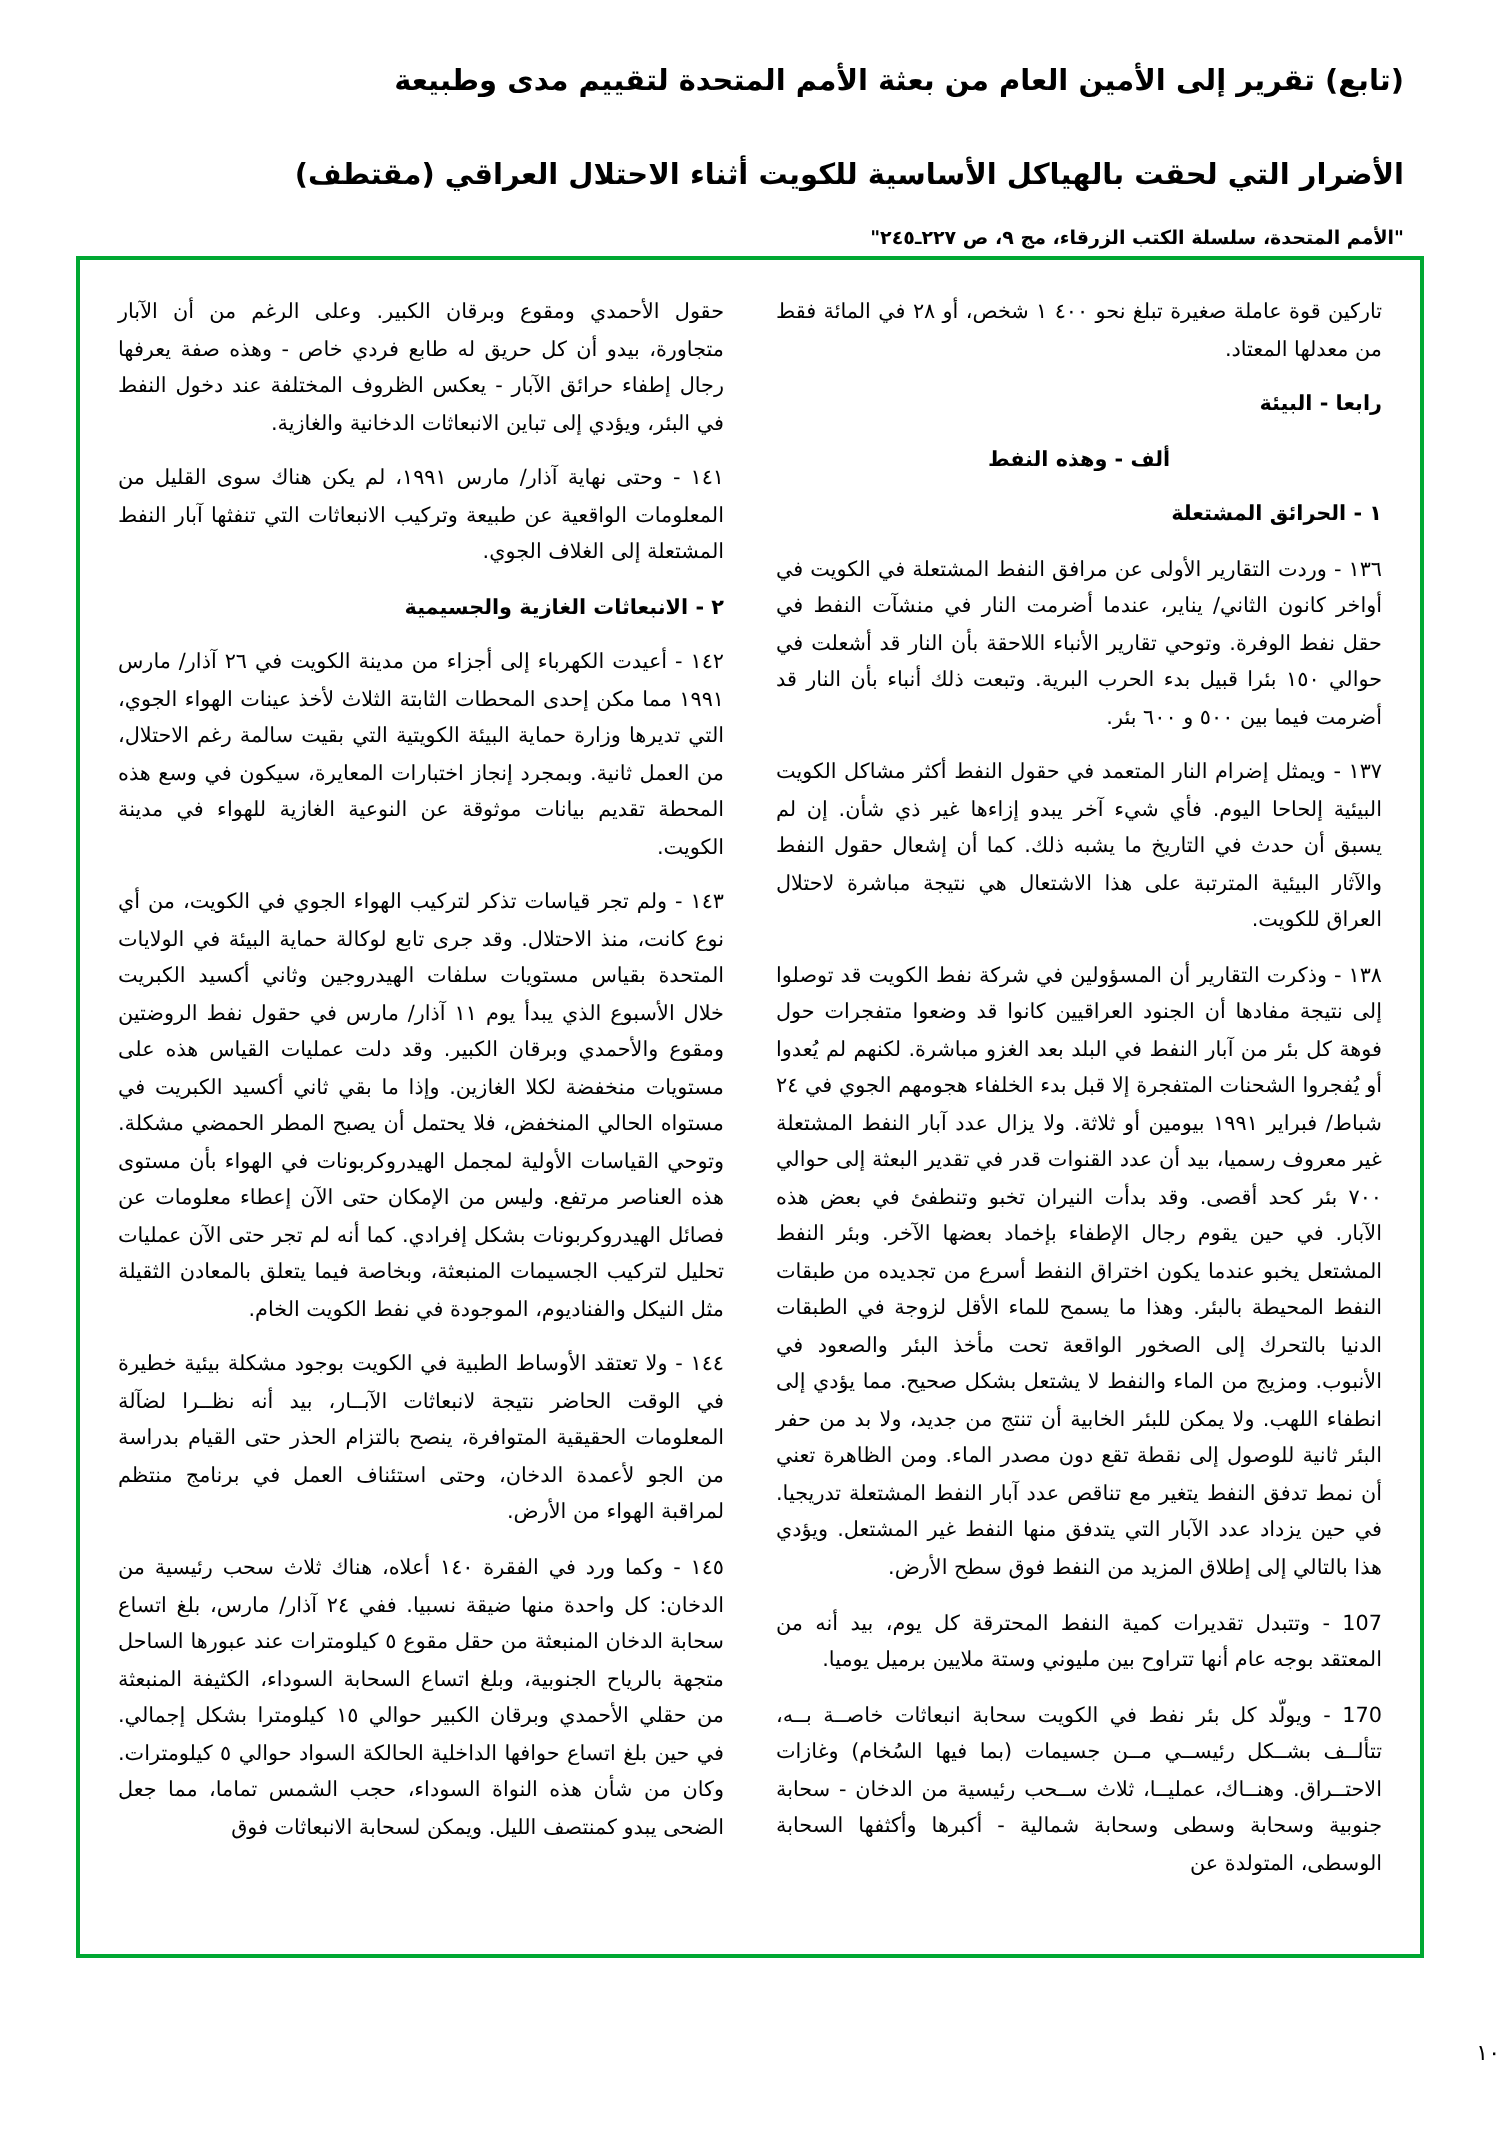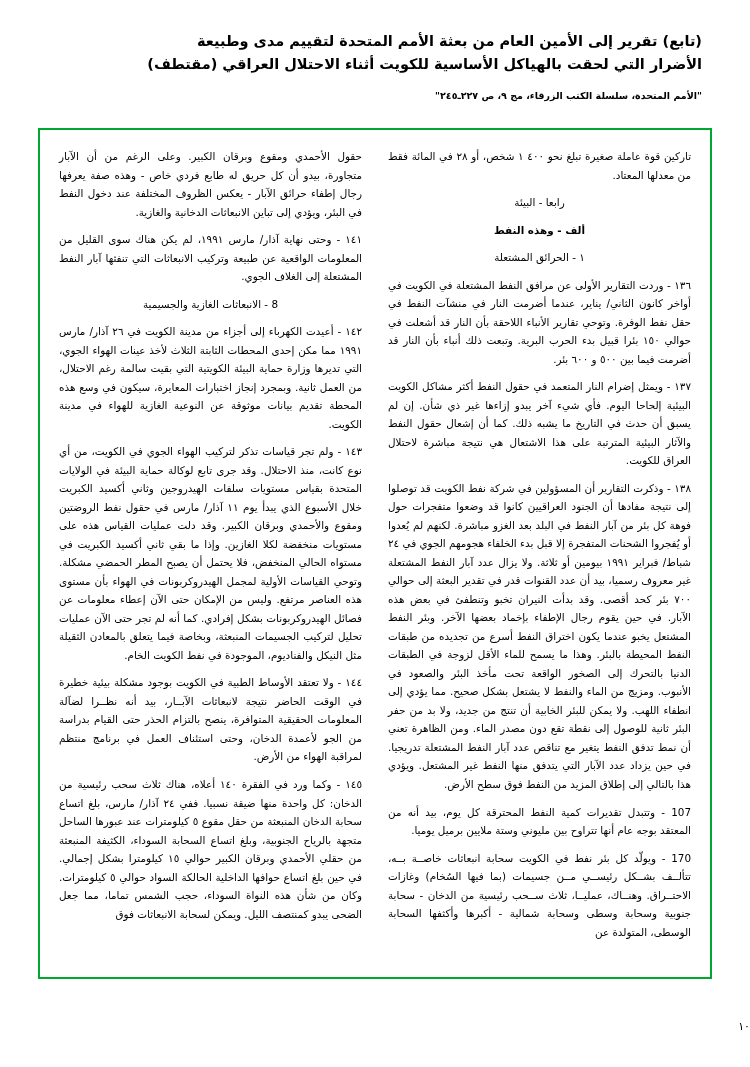--- a/index.html
+++ b/index.html
@@ -19,21 +19,21 @@
   .header{
     padding:30px 48px 0 48px;
   }
   .header h1{
     font-size:14.5px;
     font-weight:bold;
     margin:0 0 14px 0;
     line-height:1.6;
     letter-spacing:0;
   }
-  .header h1 .line2{display:block;margin-top:0;}
+  .header h1 .line2{display:block;margin-top:24px;}
   .header .source{
     font-size:9.5px;
     font-weight:bold;
     margin:6px 0 0 0;
   }
   .frame{
     position:absolute;
     left:38px;right:38px;
     top:128px;
     bottom:88px;
@@ -61,22 +61,22 @@
   .col.left{padding-right:13px;}
   .col p{
     margin:0 0 9px 0;
   }
   .col p.subheading{
     font-weight:bold;
     text-align:center;
     margin:9px 0 8px 0;
   }
   .col p.sec{
-    font-weight:normal;
-    text-align:center;
+    font-weight:bold;
+    text-align:right;
     margin:9px 0 9px 0;
   }
   .pagenum{
     position:absolute;
     bottom:34px;
     left:0;right:0;
     text-align:right;
     font-size:11px;
   }
 </style>
@@ -104,21 +104,21 @@
         <p class="body">١٣٦ - وردت التقارير الأولى عن مرافق النفط المشتعلة في الكويت في أواخر كانون الثاني/ يناير، عندما أضرمت النار في منشآت النفط في حقل نفط الوفرة. وتوحي تقارير الأنباء اللاحقة بأن النار قد أشعلت في حوالي ١٥٠ بئرا قبيل بدء الحرب البرية. وتبعت ذلك أنباء بأن النار قد أضرمت فيما بين ٥٠٠ و ٦٠٠ بئر.</p>
         <p class="body">١٣٧ - ويمثل إضرام النار المتعمد في حقول النفط أكثر مشاكل الكويت البيئية إلحاحا اليوم. فأي شيء آخر يبدو إزاءها غير ذي شأن. إن لم يسبق أن حدث في التاريخ ما يشبه ذلك. كما أن إشعال حقول النفط والآثار البيئية المترتبة على هذا الاشتعال هي نتيجة مباشرة لاحتلال العراق للكويت.</p>
         <p class="body">١٣٨ - وذكرت التقارير أن المسؤولين في شركة نفط الكويت قد توصلوا إلى نتيجة مفادها أن الجنود العراقيين كانوا قد وضعوا متفجرات حول فوهة كل بئر من آبار النفط في البلد بعد الغزو مباشرة. لكنهم لم يُعدوا أو يُفجروا الشحنات المتفجرة إلا قبل بدء الخلفاء هجومهم الجوي في ٢٤ شباط/ فبراير ١٩٩١ بيومين أو ثلاثة. ولا يزال عدد آبار النفط المشتعلة غير معروف رسميا، بيد أن عدد القنوات قدر في تقدير البعثة إلى حوالي ٧٠٠ بئر كحد أقصى. وقد بدأت النيران تخبو وتنطفئ في بعض هذه الآبار. في حين يقوم رجال الإطفاء بإخماد بعضها الآخر. وبئر النفط المشتعل يخبو عندما يكون اختراق النفط أسرع من تجديده من طبقات النفط المحيطة بالبئر. وهذا ما يسمح للماء الأقل لزوجة في الطبقات الدنيا بالتحرك إلى الصخور الواقعة تحت مأخذ البئر والصعود في الأنبوب. ومزيج من الماء والنفط لا يشتعل بشكل صحيح. مما يؤدي إلى انطفاء اللهب. ولا يمكن للبئر الخابية أن تنتج من جديد، ولا بد من حفر البئر ثانية للوصول إلى نقطة تقع دون مصدر الماء. ومن الظاهرة تعني أن نمط تدفق النفط يتغير مع تناقص عدد آبار النفط المشتعلة تدريجيا. في حين يزداد عدد الآبار التي يتدفق منها النفط غير المشتعل. ويؤدي هذا بالتالي إلى إطلاق المزيد من النفط فوق سطح الأرض.</p>
         <p class="body">107 - وتتبدل تقديرات كمية النفط المحترقة كل يوم، بيد أنه من المعتقد بوجه عام أنها تتراوح بين مليوني وستة ملايين برميل يوميا.</p>
         <p class="body">170 - ويولّد كل بئر نفط في الكويت سحابة انبعاثات خاصــة بــه، تتألــف بشــكل رئيســي مــن جسيمات (بما فيها السُخام) وغازات الاحتــراق. وهنــاك، عمليــا، ثلاث ســحب رئيسية من الدخان - سحابة جنوبية وسحابة وسطى وسحابة شمالية - أكبرها وأكثفها السحابة الوسطى، المتولدة عن</p>
       </div>
 
       <div class="col left">
         <p class="body">حقول الأحمدي ومقوع وبرقان الكبير. وعلى الرغم من أن الآبار متجاورة، بيدو أن كل حريق له طابع فردي خاص - وهذه صفة يعرفها رجال إطفاء حرائق الآبار - يعكس الظروف المختلفة عند دخول النفط في البئر، ويؤدي إلى تباين الانبعاثات الدخانية والغازية.</p>
         <p class="body">١٤١ - وحتى نهاية آذار/ مارس ١٩٩١، لم يكن هناك سوى القليل من المعلومات الواقعية عن طبيعة وتركيب الانبعاثات التي تنفثها آبار النفط المشتعلة إلى الغلاف الجوي.</p>
-        <p class="sec">8 - الانبعاثات الغازية والجسيمية</p>
+        <p class="sec">٢ - الانبعاثات الغازية والجسيمية</p>
         <p class="body">١٤٢ - أعيدت الكهرباء إلى أجزاء من مدينة الكويت في ٢٦ آذار/ مارس ١٩٩١ مما مكن إحدى المحطات الثابتة الثلاث لأخذ عينات الهواء الجوي، التي تديرها وزارة حماية البيئة الكويتية التي بقيت سالمة رغم الاحتلال، من العمل ثانية. وبمجرد إنجاز اختبارات المعايرة، سيكون في وسع هذه المحطة تقديم بيانات موثوقة عن النوعية الغازية للهواء في مدينة الكويت.</p>
         <p class="body">١٤٣ - ولم تجر قياسات تذكر لتركيب الهواء الجوي في الكويت، من أي نوع كانت، منذ الاحتلال. وقد جرى تابع لوكالة حماية البيئة في الولايات المتحدة بقياس مستويات سلفات الهيدروجين وثاني أكسيد الكبريت خلال الأسبوع الذي يبدأ يوم ١١ آذار/ مارس في حقول نفط الروضتين ومقوع والأحمدي وبرقان الكبير. وقد دلت عمليات القياس هذه على مستويات منخفضة لكلا الغازين. وإذا ما بقي ثاني أكسيد الكبريت في مستواه الحالي المنخفض، فلا يحتمل أن يصبح المطر الحمضي مشكلة. وتوحي القياسات الأولية لمجمل الهيدروكربونات في الهواء بأن مستوى هذه العناصر مرتفع. وليس من الإمكان حتى الآن إعطاء معلومات عن فصائل الهيدروكربونات بشكل إفرادي. كما أنه لم تجر حتى الآن عمليات تحليل لتركيب الجسيمات المنبعثة، وبخاصة فيما يتعلق بالمعادن الثقيلة مثل النيكل والفناديوم، الموجودة في نفط الكويت الخام.</p>
         <p class="body">١٤٤ - ولا تعتقد الأوساط الطبية في الكويت بوجود مشكلة بيئية خطيرة في الوقت الحاضر نتيجة لانبعاثات الآبــار، بيد أنه نظــرا لضآلة المعلومات الحقيقية المتوافرة، ينصح بالتزام الحذر حتى القيام بدراسة من الجو لأعمدة الدخان، وحتى استئناف العمل في برنامج منتظم لمراقبة الهواء من الأرض.</p>
         <p class="body">١٤٥ - وكما ورد في الفقرة ١٤٠ أعلاه، هناك ثلاث سحب رئيسية من الدخان: كل واحدة منها ضيقة نسبيا. ففي ٢٤ آذار/ مارس، بلغ اتساع سحابة الدخان المنبعثة من حقل مقوع ٥ كيلومترات عند عبورها الساحل متجهة بالرياح الجنوبية، وبلغ اتساع السحابة السوداء، الكثيفة المنبعثة من حقلي الأحمدي وبرقان الكبير حوالي ١٥ كيلومترا بشكل إجمالي. في حين بلغ اتساع حوافها الداخلية الحالكة السواد حوالي ٥ كيلومترات. وكان من شأن هذه النواة السوداء، حجب الشمس تماما، مما جعل الضحى يبدو كمنتصف الليل. ويمكن لسحابة الانبعاثات فوق</p>
       </div>
 
     </div>
   </div>
 
   <div class="pagenum">١٠</div>

